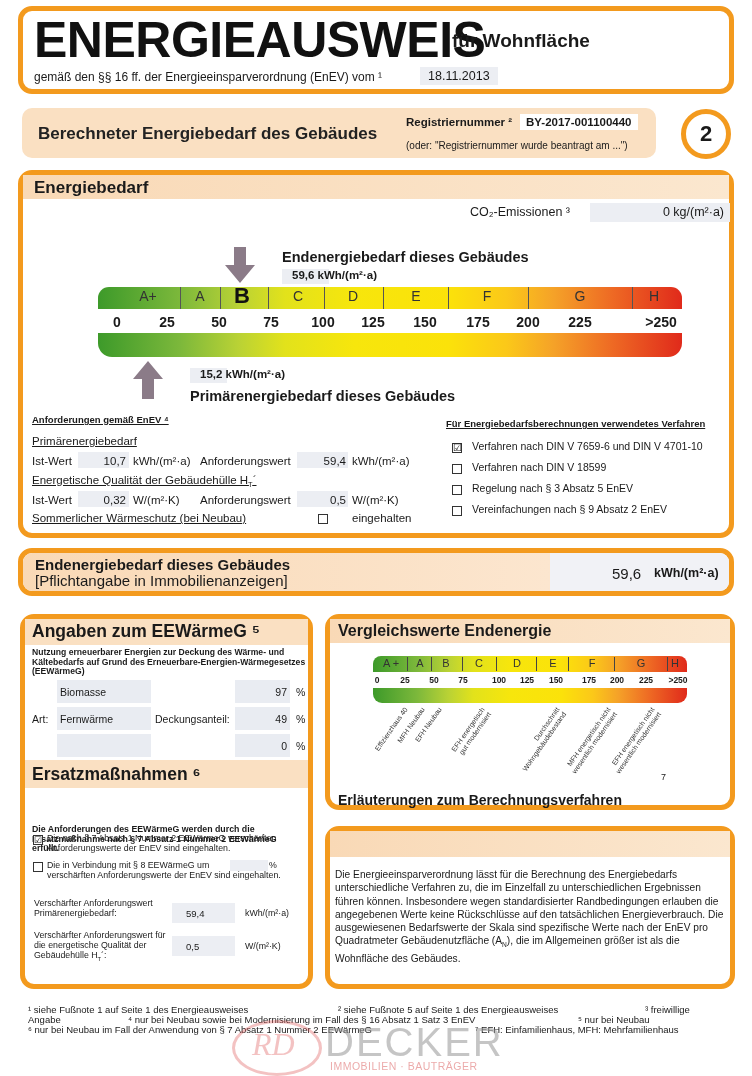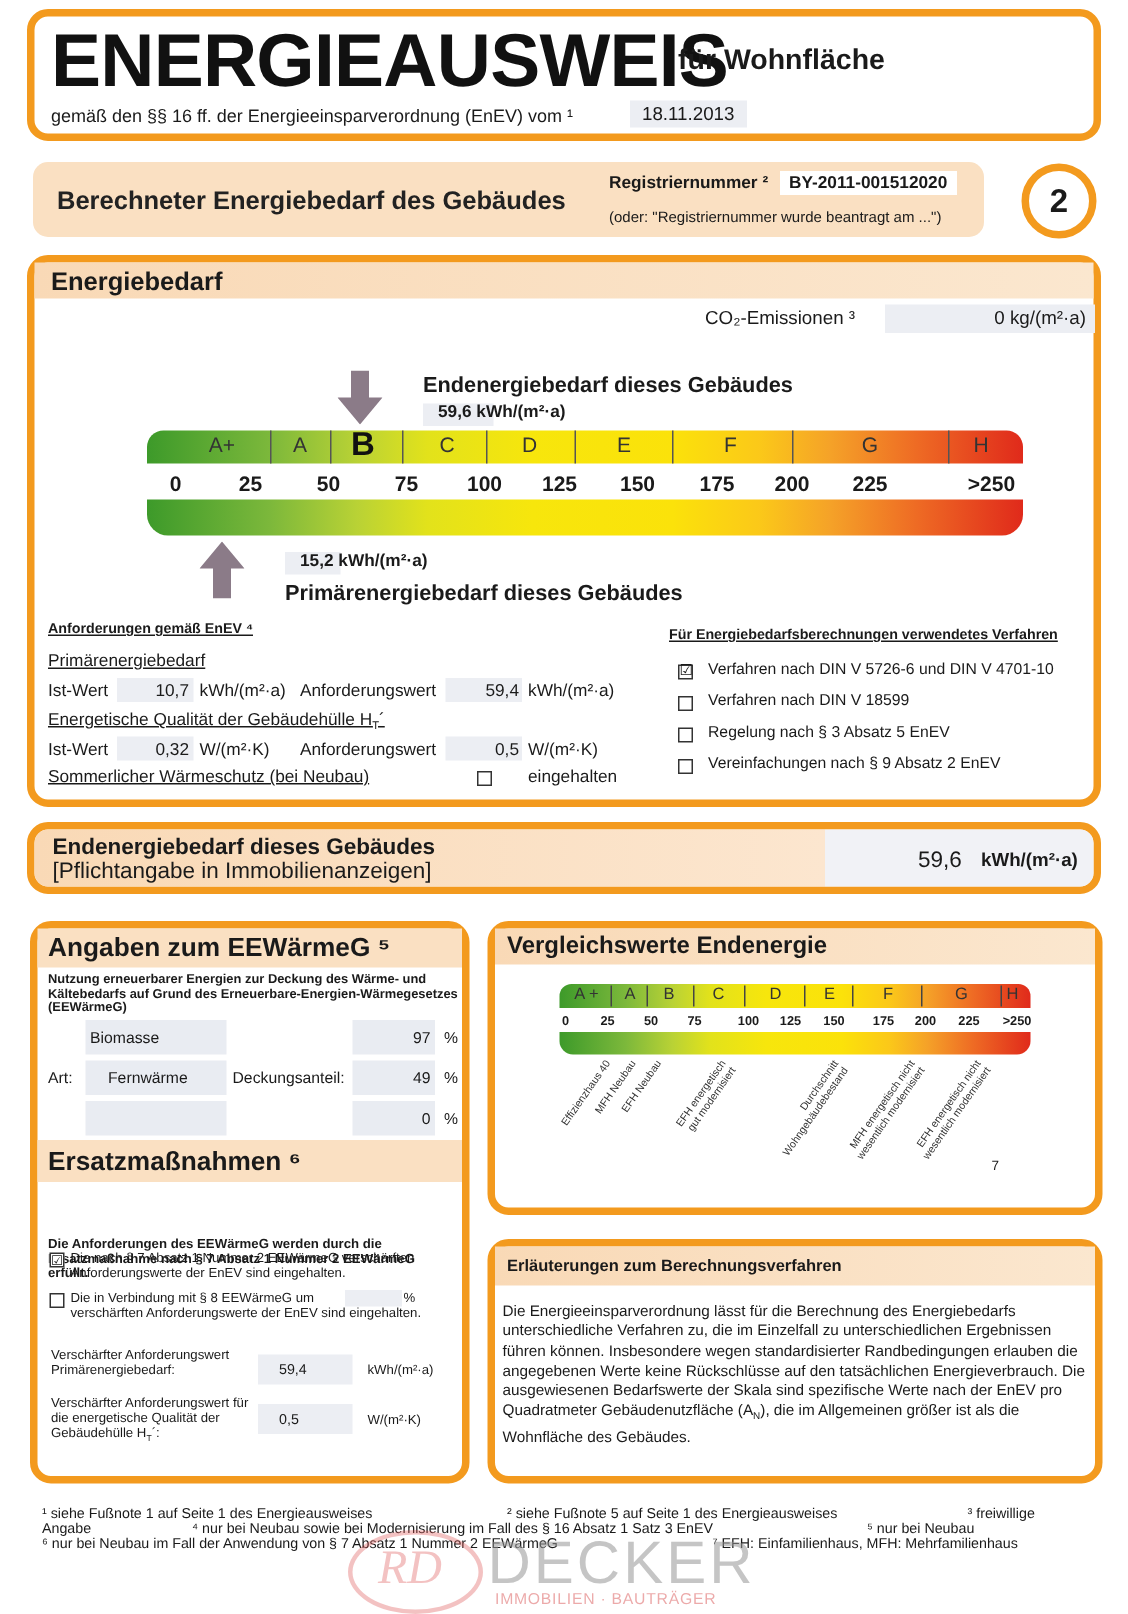--- a/index.html
+++ b/index.html
@@ -84,21 +84,21 @@
   #small-scale-bottom { left: 373px; top: 688px; width: 314px; height: 15px; border-radius: 0 0 9px 9px; background: linear-gradient(90deg, #3d9a2a 0%, #7cb83b 14%, #b9d235 24%, #e2e21b 32%, #f7e60c 44%, #fbe20a 60%, #fbc819 70%, #f5a228 78%, #ee6a24 88%, #e02a1b 100%); }
   .s-cls { position: absolute; top: 657px; font-size: 11px; color: #333; transform: translateX(-50%); }
   .s-sep { position: absolute; top: 657px; width: 1px; height: 14px; background: #444; }
   .s-tick { position: absolute; top: 675px; font-size: 8.5px; font-weight: bold; transform: translateX(-50%); }
   .rot-label { position: absolute; font-size: 7px; line-height: 8px; transform-origin: right top; transform: rotate(-55deg); white-space: nowrap; text-align: right; color: #333; }
   #vgl-footnote { left: 661px; top: 772px; font-size: 9px; }
 
   
   #erl-box { left: 325px; top: 826px; width: 410px; height: 163px; }
   #erl-head { left: 330px; top: 831px; width: 400px; height: 26px; background: linear-gradient(90deg, #f9d9b6, #fbe7cf); }
-  #erl-title { left: 338px; top: 838px; font-size: 11px; font-weight: bold; }
+  #erl-title { left: 338px; top: 792px; font-size: 14px; font-weight: bold; }
   #erl-text { left: 335px; top: 868px; width: 390px; font-size: 10.2px; line-height: 13.3px; }
 
   
   .fn { position: absolute; font-size: 9.5px; line-height: 10px; white-space: nowrap; }
   #watermark-logo { left: 232px; top: 1020px; width: 90px; height: 56px; border: 3px solid rgba(220,80,80,0.35); border-radius: 50%; }
   #watermark-logo-text { left: 252px; top: 1026px; font-size: 32px; font-style: italic; color: rgba(220,80,80,0.35); font-family: "Liberation Serif", serif; }
   #watermark-name { left: 325px; top: 1020px; font-size: 40px; color: rgba(150,150,150,0.55); letter-spacing: 2px; }
   #watermark-sub { left: 330px; top: 1060px; font-size: 10.5px; color: rgba(220,100,100,0.55); letter-spacing: 0.5px; }
 </style>
 </head>
@@ -106,21 +106,21 @@
 
 <div class="orange-box" id="title-box"></div>
 <div class="abs" id="title-main" style="left:34px;top:14px;">ENERGIEAUSWEIS</div>
 <div class="abs" id="title-sub">für Wohnfläche</div>
 <div class="abs" id="title-line" style="left:34px;top:70px;">gemäß den §§ 16 ff. der Energieeinsparverordnung (EnEV) vom ¹</div>
 <div class="abs" id="title-date" style="top:67px;">18.11.2013</div>
 
 <div class="abs" id="header-bar"></div>
 <div class="abs" id="header-title">Berechneter Energiebedarf des Gebäudes</div>
 <div class="abs" id="reg-label">Registriernummer ²</div>
-<div class="abs" id="reg-value">BY-2011-001512020</div>
+<div class="abs" id="reg-value">BY-2017-001100440</div>
 <div class="abs" id="reg-hint">(oder: "Registriernummer wurde beantragt am ...")</div>
 <div class="abs" id="page-number">2</div>
 
 <div class="orange-box" id="energie-box"></div>
 <div class="abs" id="energie-head"></div>
 <div class="abs" id="energie-title">Energiebedarf</div>
 <div class="abs" id="co2-label">CO₂-Emissionen ³</div>
 <div class="abs" id="co2-field"></div>
 <div class="abs" id="co2-value">0 kg/(m²·a)</div>
 
@@ -191,21 +191,21 @@
 <div class="req" style="left:200px;top:494px;">Anforderungswert</div>
 <div class="req-field" style="left:297px;top:491px;width:51px;"></div>
 <div class="req" style="left:297px;top:494px;width:49px;text-align:right;">0,5</div>
 <div class="req" style="left:352px;top:494px;">W/(m²·K)</div>
 <div class="req req-u" style="left:32px;top:512px;">Sommerlicher Wärmeschutz (bei Neubau)</div>
 <div class="checkbox" style="left:318px;top:514px;"></div>
 <div class="req" style="left:352px;top:512px;">eingehalten</div>
 
 <div class="req req-small req-u" style="left:446px;top:418px;">Für Energiebedarfsberechnungen verwendetes Verfahren</div>
 <div class="checkbox" style="left:452px;top:443px;">☑</div>
-<div class="req" style="left:472px;top:440px;font-size:10.5px;">Verfahren nach DIN V 5726-6 und DIN V 4701-10</div>
+<div class="req" style="left:472px;top:440px;font-size:10.5px;">Verfahren nach DIN V 7659-6 und DIN V 4701-10</div>
 <div class="checkbox" style="left:452px;top:464px;"></div>
 <div class="req" style="left:472px;top:461px;font-size:10.5px;">Verfahren nach DIN V 18599</div>
 <div class="checkbox" style="left:452px;top:485px;"></div>
 <div class="req" style="left:472px;top:482px;font-size:10.5px;">Regelung nach § 3 Absatz 5 EnEV</div>
 <div class="checkbox" style="left:452px;top:506px;"></div>
 <div class="req" style="left:472px;top:503px;font-size:10.5px;">Vereinfachungen nach § 9 Absatz 2 EnEV</div>
 
 <div class="orange-box" id="end-box"></div>
 <div class="abs" id="end-box-bg"></div>
 <div class="abs" id="end-box-val-bg"></div>
@@ -220,21 +220,21 @@
 <div class="abs" id="ee-intro">Nutzung erneuerbarer Energien zur Deckung des Wärme- und Kältebedarfs auf Grund des Erneuerbare-Energien-Wärmegesetzes (EEWärmeG)</div>
 
 <div class="ee-field" style="left:57px;top:680px;width:94px;"></div>
 <div class="ee-text" style="left:60px;top:686px;">Biomasse</div>
 <div class="ee-field" style="left:235px;top:680px;width:55px;"></div>
 <div class="ee-text" style="left:235px;top:686px;width:52px;text-align:right;">97</div>
 <div class="ee-text" style="left:296px;top:686px;">%</div>
 
 <div class="ee-text" style="left:32px;top:713px;">Art:</div>
 <div class="ee-field" style="left:57px;top:707px;width:94px;"></div>
-<div class="ee-text" style="left:72px;top:713px;">Fernwärme</div>
+<div class="ee-text" style="left:60px;top:713px;">Fernwärme</div>
 <div class="ee-text" style="left:155px;top:713px;">Deckungsanteil:</div>
 <div class="ee-field" style="left:235px;top:707px;width:55px;"></div>
 <div class="ee-text" style="left:235px;top:713px;width:52px;text-align:right;">49</div>
 <div class="ee-text" style="left:296px;top:713px;">%</div>
 
 <div class="ee-field" style="left:57px;top:734px;width:94px;"></div>
 <div class="ee-field" style="left:235px;top:734px;width:55px;"></div>
 <div class="ee-text" style="left:235px;top:740px;width:52px;text-align:right;">0</div>
 <div class="ee-text" style="left:296px;top:740px;">%</div>
 

